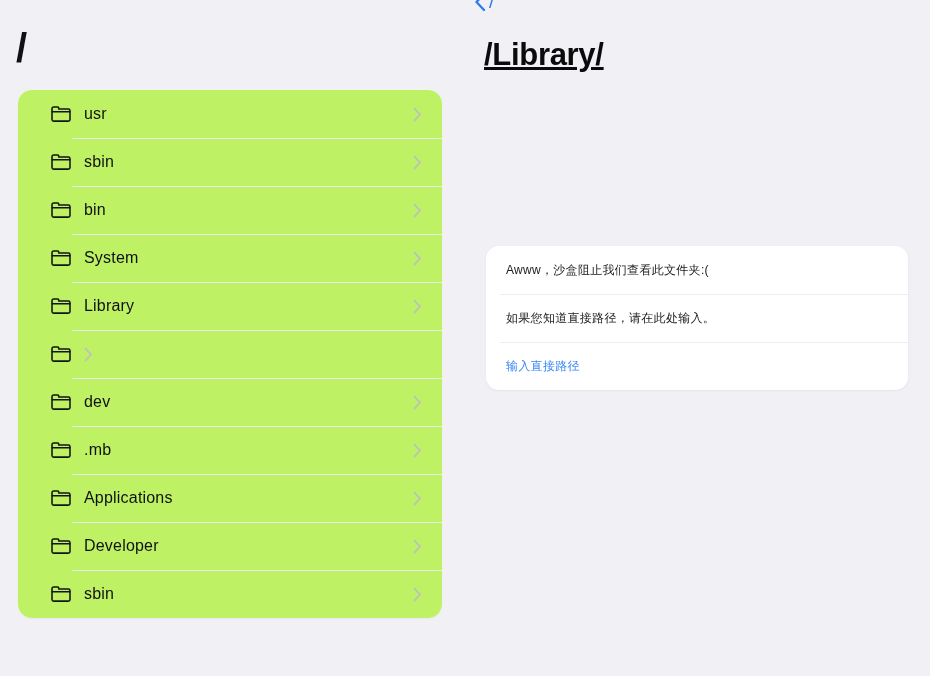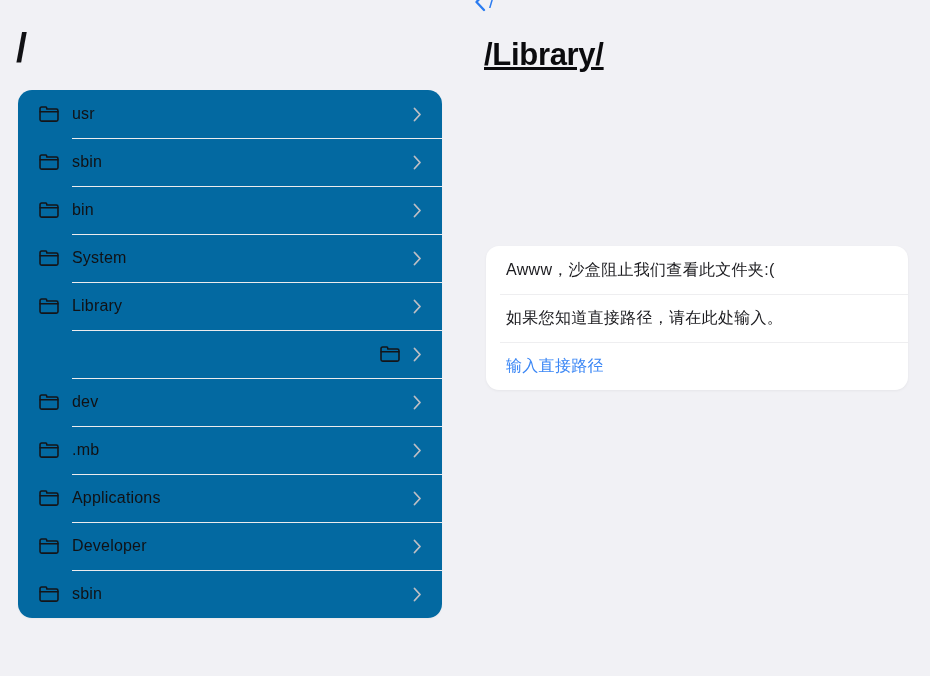--- a/index.html
+++ b/index.html
@@ -42,25 +42,24 @@
     background: #ffffff;
     border-radius: 14px;
     overflow: hidden;
     box-shadow: 0 1px 2px rgba(0,0,0,0.04);
   }
   .folder-row {
     position: relative;
     display: flex;
     align-items: center;
     height: 48px;
-    padding: 0 16px 0 20px;
+    padding: 0 16px 0 32px;
     box-sizing: border-box;
-    background: #0369a1;
+    background: #bef264;
     cursor: default;
-    justify-content: flex-end;
   }
   .folder-row + .folder-row::before {
     content: "";
     position: absolute;
     left: 54px;
     right: 0;
     top: 0;
     height: 1px;
     background: #ececee;
   }
@@ -139,21 +138,21 @@
     overflow: hidden;
     box-shadow: 0 1px 3px rgba(0,0,0,0.05);
   }
   .dialog-row {
     position: relative;
     display: flex;
     align-items: center;
     height: 48px;
     padding: 0 20px;
     box-sizing: border-box;
-    font-size: 16px;
+    font-size: 12px;
     color: #1b1b1f;
     letter-spacing: 0.3px;
   }
   .dialog-row + .dialog-row::before {
     content: "";
     position: absolute;
     left: 14px;
     right: 0;
     top: 0;
     height: 1px;

